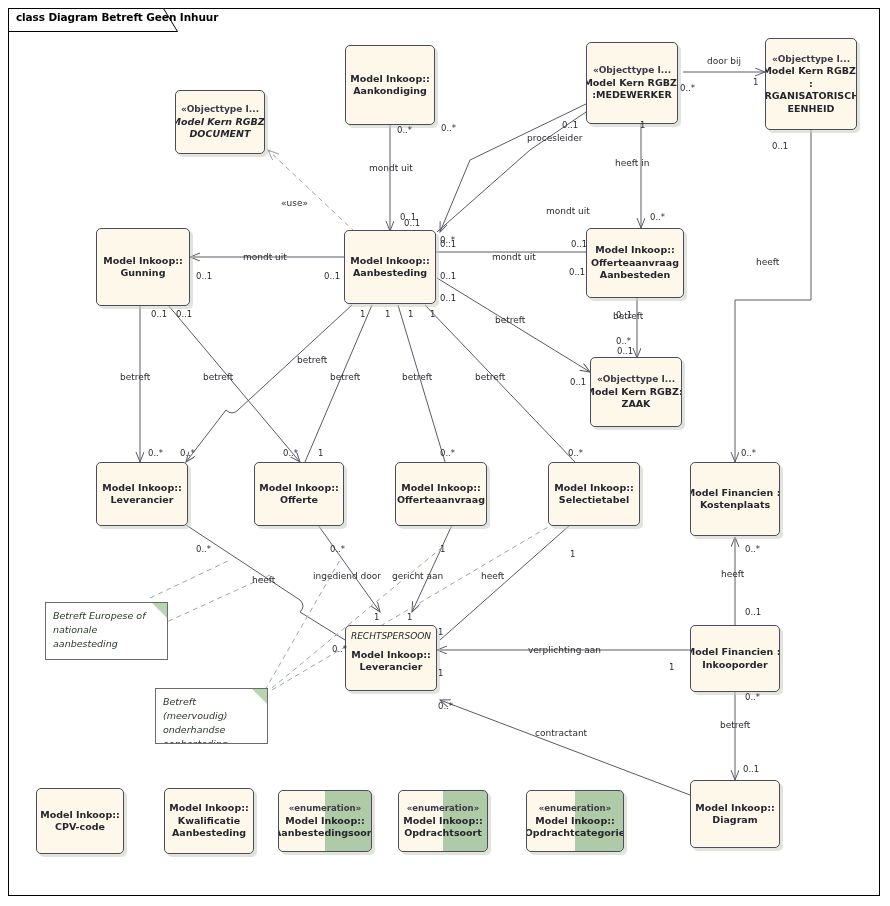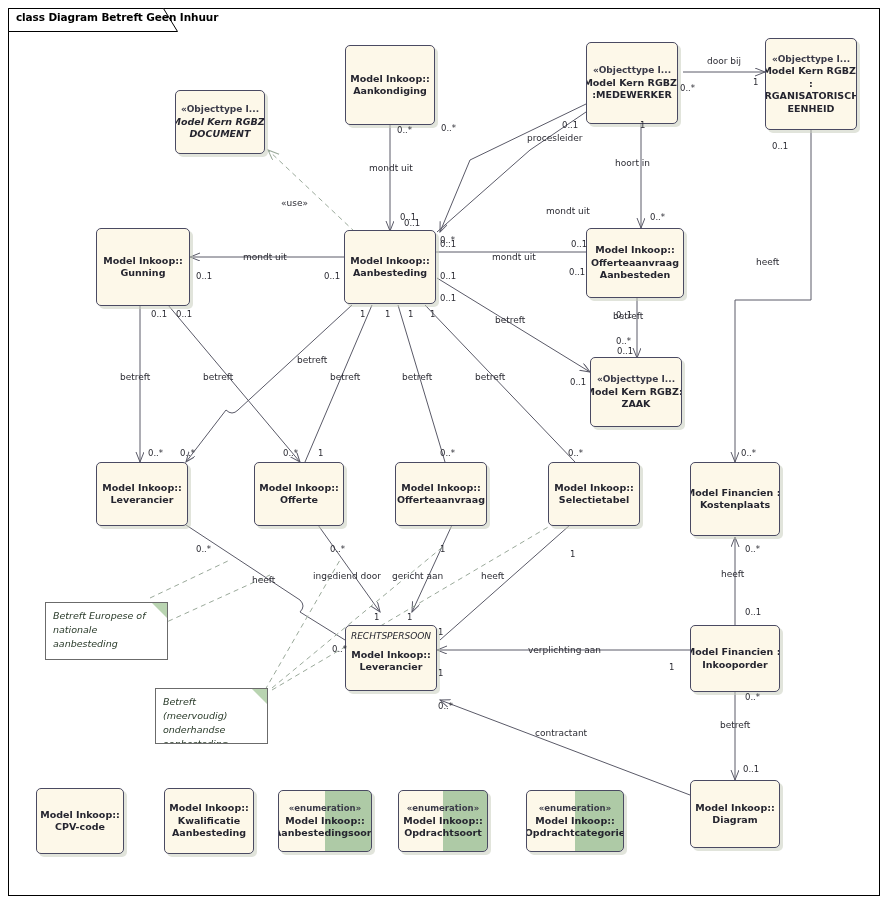--- a/index.html
+++ b/index.html
@@ -349,21 +349,21 @@
     <div class="corner"></div>
     <div class="txt">
       <div>Betreft (meervoudig)</div>
       <div>onderhandse</div>
       <div>aanbesteding</div>
     </div>
   </div>
 
   <div class="elabel" style="left:707px; top:56px;">door bij</div>
   <div class="elabel" style="left:527px; top:133px;">procesleider</div>
-  <div class="elabel" style="left:615px; top:158px;">hoort in</div>
+  <div class="elabel" style="left:615px; top:158px;">heeft in</div>
   <div class="elabel" style="left:369px; top:163px;">mondt uit</div>
   <div class="elabel" style="left:546px; top:206px;">mondt uit</div>
   <div class="elabel" style="left:492px; top:252px;">mondt uit</div>
   <div class="elabel" style="left:243px; top:252px;">mondt uit</div>
   <div class="elabel" style="left:281px; top:198px;">«use»</div>
   <div class="elabel" style="left:756px; top:257px;">heeft</div>
   <div class="elabel" style="left:613px; top:311px;">betreft</div>
   <div class="elabel" style="left:495px; top:315px;">betreft</div>
   <div class="elabel" style="left:120px; top:372px;">betreft</div>
   <div class="elabel" style="left:203px; top:372px;">betreft</div>

